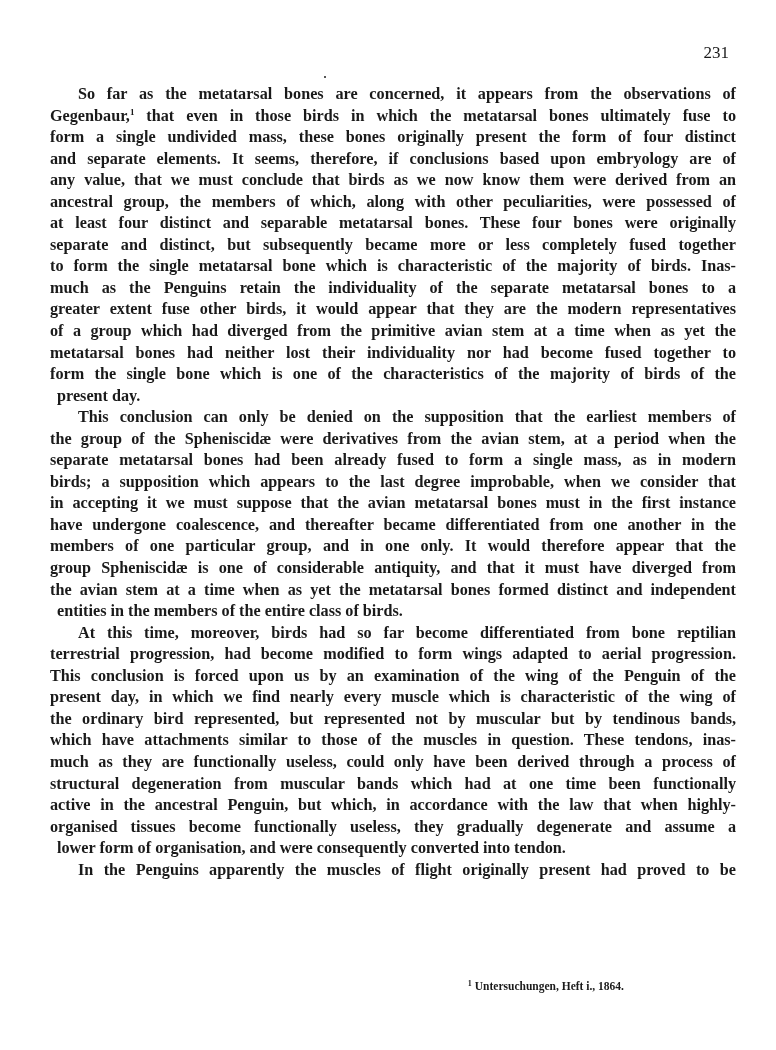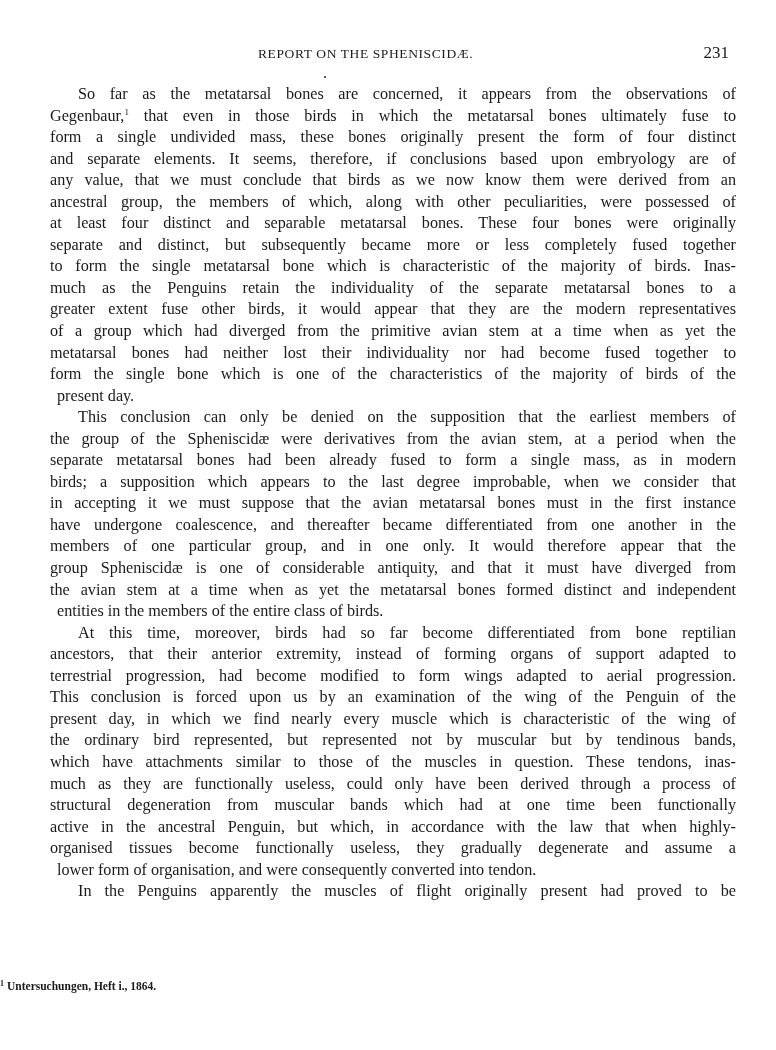--- a/index.html
+++ b/index.html
@@ -21,36 +21,35 @@
   }
   .dot {
     position: absolute; left: 324px; top: 76px; width: 2px; height: 2px; background: #555;
   }
   .body-text {
     position: absolute; left: 50px; top: 84px; width: 686px;
   }
   .line {
     display: block; height: 21.55px; line-height: 21.55px;
     font-size: 16.2px; white-space: nowrap;
-    text-align: justify; text-align-last: justify;
+    text-align: justify; text-align-last: justify; font-weight: bold;
   }
   .line.last { text-align-last: left; margin-left: 7px; }
   .line.indent { padding-left: 28px; }
   sup { font-size: 9px; line-height: 0; vertical-align: 6px; }
   .footnote {
-    position: absolute; top: 980px; left: 0; width: 624px; text-align: left;
+    position: absolute; top: 980px; left: 0; width: 624px; text-align: right;
     font-size: 11.5px; font-weight: bold;
   }
   .footnote sup { font-size: 8px; vertical-align: 4px; margin-right: 3px; }
 </style>
 </head>
 <body>
 
 <div class="header">
-  <div class="running-title">REPORT ON THE SPHENISCIDÆ.</div>
   <div class="page-number">231</div>
 </div>
 <div class="dot"></div>
 
 <div class="body-text">
 
   <div>
     <span class="line indent">So far as the metatarsal bones are concerned, it appears from the observations of</span>
     <span class="line"><span>Gegenbaur,</span><sup>1</sup><span> that even in those birds in which the metatarsal bones ultimately fuse to</span></span>
     <span class="line">form a single undivided mass, these bones originally present the form of four distinct</span>
@@ -76,21 +75,20 @@
     <span class="line">in accepting it we must suppose that the avian metatarsal bones must in the first instance</span>
     <span class="line">have undergone coalescence, and thereafter became differentiated from one another in the</span>
     <span class="line">members of one particular group, and in one only.   It would therefore appear that the</span>
     <span class="line">group Spheniscidæ is one of considerable antiquity, and that it must have diverged from</span>
     <span class="line">the avian stem at a time when as yet the metatarsal bones formed distinct and independent</span>
     <span class="line last">entities in the members of the entire class of birds.</span>
   </div>
 
   <div>
     <span class="line indent">At this time, moreover, birds had so far become differentiated from bone reptilian</span>
-    <span class="line">ancestors, that their anterior extremity, instead of forming organs of support adapted to</span>
     <span class="line">terrestrial progression, had become modified to form wings adapted to aerial progression.</span>
     <span class="line">This conclusion is forced upon us by an examination of the wing of the Penguin of the</span>
     <span class="line">present day, in which we find nearly every muscle which is characteristic of the wing of</span>
     <span class="line">the ordinary bird represented, but represented not by muscular but by tendinous bands,</span>
     <span class="line">which have attachments similar to those of the muscles in question.   These tendons, inas-</span>
     <span class="line">much as they are functionally useless, could only have been derived through a process of</span>
     <span class="line">structural degeneration from muscular bands which had at one time been functionally</span>
     <span class="line">active in the ancestral Penguin, but which, in accordance with the law that when highly-</span>
     <span class="line">organised tissues become functionally useless, they gradually degenerate and assume a</span>
     <span class="line last">lower form of organisation, and were consequently converted into tendon.</span>

